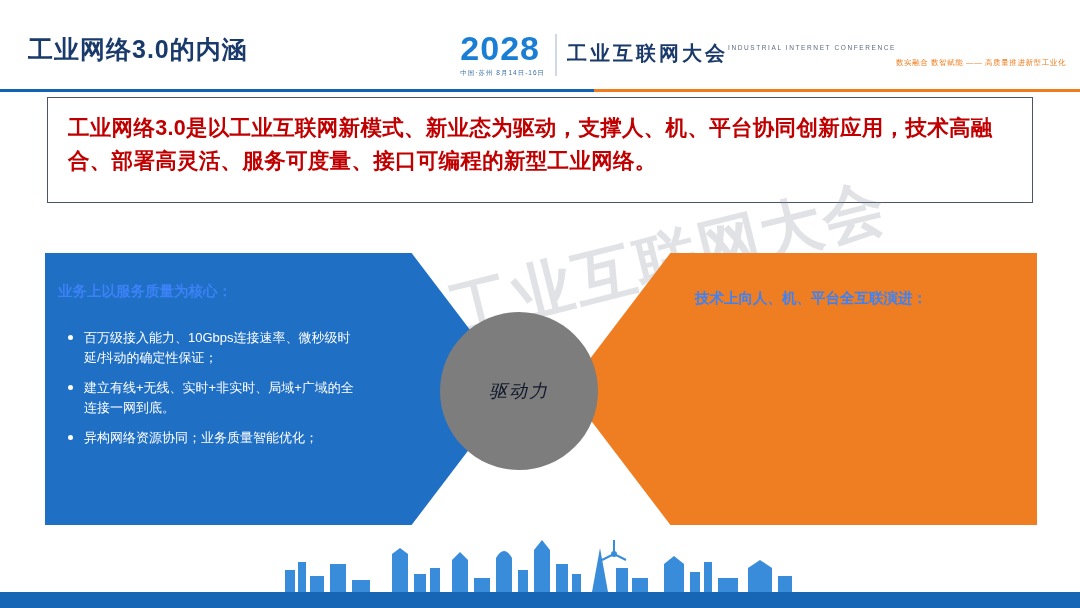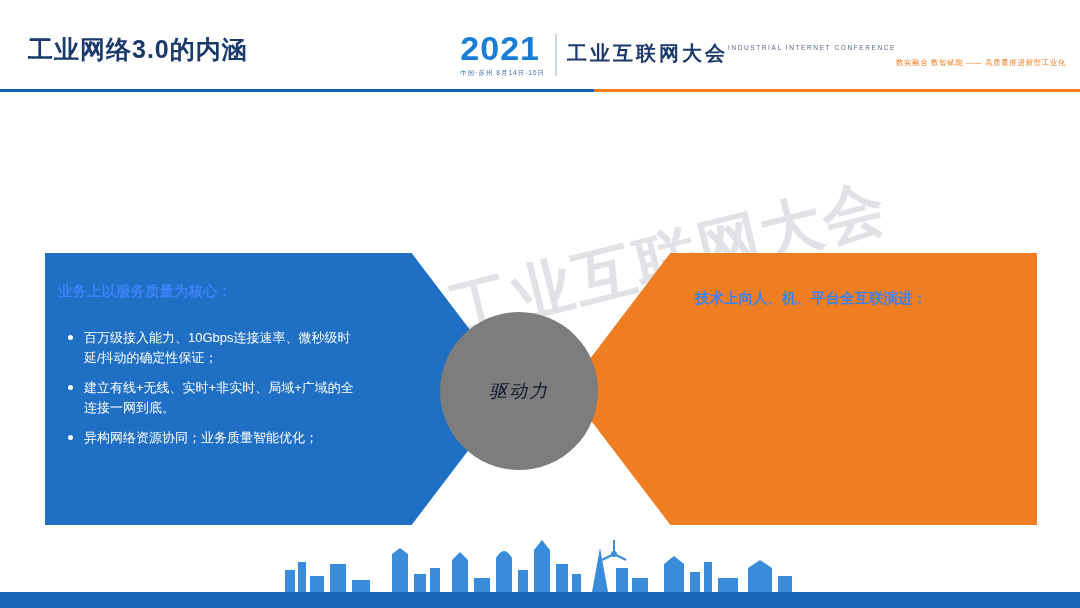--- a/index.html
+++ b/index.html
@@ -222,34 +222,37 @@
 </head>
 <body>
 
 <div class="slide">
 
   <div class="header">
     <div class="title">工业网络3.0的内涵</div>
 
     <div class="brand">
       <div>
-        <div class="brand-year">2021</div>
+        <div class="brand-year">2028</div>
         <div class="brand-year-sub">中国·苏州   8月14日-16日</div>
       </div>
       <div class="brand-divider"></div>
       <div class="brand-right">
         <div class="brand-cn">工业互联网大会</div>
         <div class="brand-en">INDUSTRIAL INTERNET CONFERENCE</div>
         <div class="brand-tag">数实融合  数智赋能 —— 高质量推进新型工业化</div>
       </div>
     </div>
 
     <div class="title-rule"></div>
   </div>
 
+  <div class="statement">
+    <p>工业网络3.0是以工业互联网新模式、新业态为驱动，支撑人、机、平台协同创新应用，技术高融合、部署高灵活、服务可度量、接口可编程的新型工业网络。</p>
+  </div>
 
   <div class="watermark">2023工业互联网大会</div>
 
   <div class="arrow-left"></div>
   <div class="panel-head left">业务上以服务质量为核心：</div>
   <ul class="bullets left-bullets">
     <li>百万级接入能力、10Gbps连接速率、微秒级时延/抖动的确定性保证；</li>
     <li>建立有线+无线、实时+非实时、局域+广域的全连接一网到底。</li>
     <li>异构网络资源协同；业务质量智能优化；</li>
   </ul>

